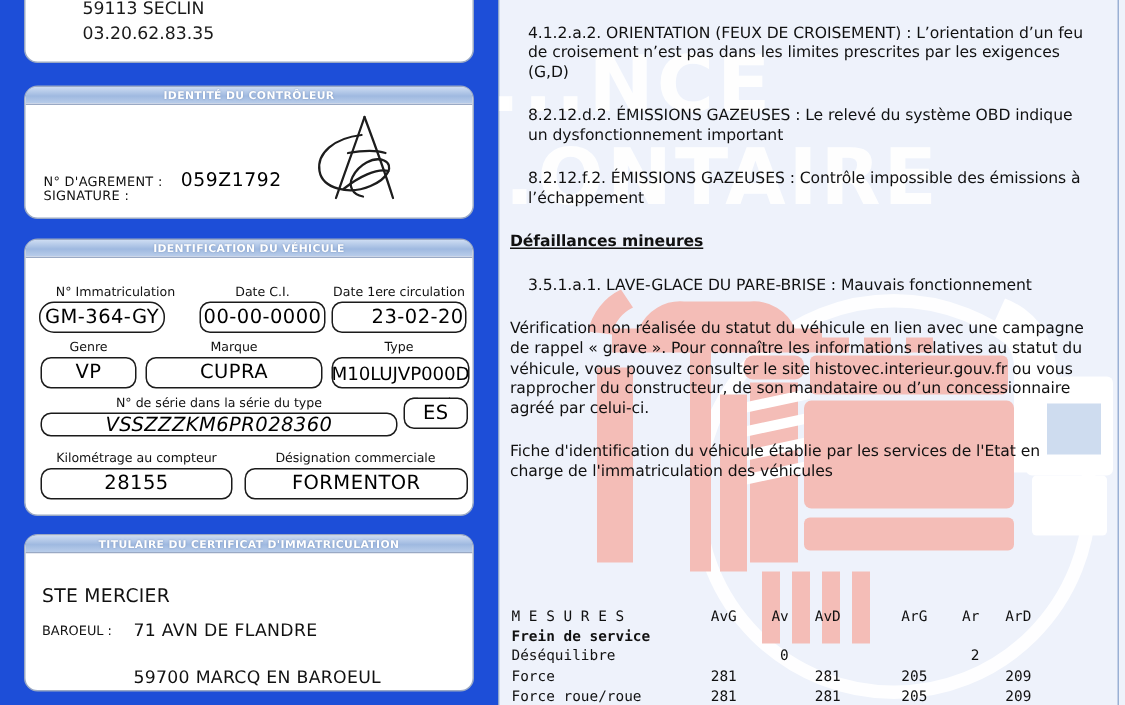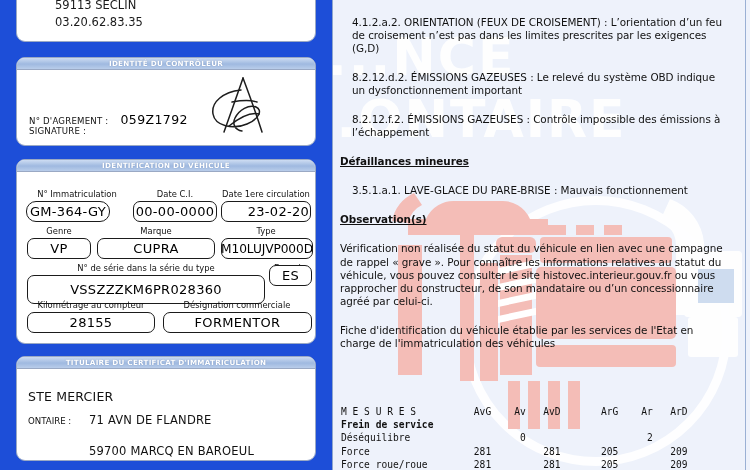--- a/index.html
+++ b/index.html
@@ -171,38 +171,38 @@
         <div class="fl" style="left:9px;top:54px;width:66px;">Genre</div>
         <div class="fb" style="left:10px;top:66px;width:64px;height:21px;text-align:right;">VP</div>
 
         <div class="fl" style="left:79px;top:54px;width:120px;">Marque</div>
         <div class="fb" style="left:80px;top:66px;width:118px;height:21px;">CUPRA</div>
 
         <div class="fl" style="left:203px;top:54px;width:92px;">Type</div>
         <div class="fb" style="left:204px;top:66px;width:92px;height:21px;font-size:12.2px;letter-spacing:-.1px;">M10LUJVP000D</div>
 
         <div class="fl" style="left:9px;top:91px;width:240px;">N° de série dans la série du type</div>
-        <div class="fb" style="left:10px;top:103px;width:238px;height:29px;">VSSZZZKM6PR028360</div>
+        <div class="fb" style="left:10px;top:103px;width:238px;height:16px;font-style:italic;">VSSZZZKM6PR028360</div>
 
         <div class="fl" style="left:251px;top:91px;width:44px;">Energie</div>
         <div class="fb" style="left:252px;top:93px;width:43px;height:21px;">ES</div>
 
         <div class="fl" style="left:9px;top:128px;width:130px;">Kilométrage au compteur</div>
         <div class="fb" style="left:10px;top:140px;width:128px;height:21px;">28155</div>
 
         <div class="fl" style="left:145px;top:128px;width:150px;">Désignation commerciale</div>
         <div class="fb" style="left:146px;top:140px;width:149px;height:21px;">FORMENTOR</div>
       </div>
     </div>
 
     <div class="card" id="card-tit">
       <div class="card-hd">TITULAIRE DU CERTIFICAT D'IMMATRICULATION</div>
       <div class="card-bd">
         <div id="tit-name">STE MERCIER</div>
-        <div id="tit-adr-lbl">ONTAIRE :</div>
+        <div id="tit-adr-lbl">BAROEUL :</div>
         <div id="tit-adr1">71 AVN DE FLANDRE</div>
         <div id="tit-adr2">59700 MARCQ EN BAROEUL</div>
       </div>
     </div>
   </div>
 
   <div id="right-col">
     <div id="right-inner">
 
       <div id="wm-text">
@@ -250,21 +250,20 @@
           <rect x="310" y="84" width="36" height="34"></rect>
         </g>
       </svg>
 
       <div id="rtext">
         <p>4.1.2.a.2. ORIENTATION (FEUX DE CROISEMENT) : L’orientation d’un feu de croisement n’est pas dans les limites prescrites par les exigences (G,D)</p>
         <p>8.2.12.d.2. ÉMISSIONS GAZEUSES : Le relevé du système OBD indique un dysfonctionnement important</p>
         <p>8.2.12.f.2. ÉMISSIONS GAZEUSES : Contrôle impossible des émissions à l’échappement</p>
         <p class="sec-hd">Défaillances mineures</p>
         <p>3.5.1.a.1. LAVE-GLACE DU PARE-BRISE : Mauvais fonctionnement</p>
-        <p class="sec-hd">Observation(s)</p>
         <p class="ind">Vérification non réalisée du statut du véhicule en lien avec une campagne de rappel « grave ». Pour connaître les informations relatives au statut du véhicule, vous pouvez consulter le site histovec.interieur.gouv.fr ou vous rapprocher du constructeur, de son mandataire ou d’un concessionnaire agréé par celui-ci.</p>
         <p class="ind">Fiche d'identification du véhicule établie par les services de l'Etat en charge de l'immatriculation des véhicules</p>
       </div>
 
       <div id="measures"><span class="mrow">M E S U R E S          AvG    Av   AvD       ArG    Ar   ArD</span><span class="mrow bold">Frein de service</span><span class="mrow">Déséquilibre                   0                     2      </span><span class="mrow">Force                  281         281       205         209</span><span class="mrow">Force roue/roue        281         281       205         209</span></div>
 
     </div>
   </div>
 </div>
 

